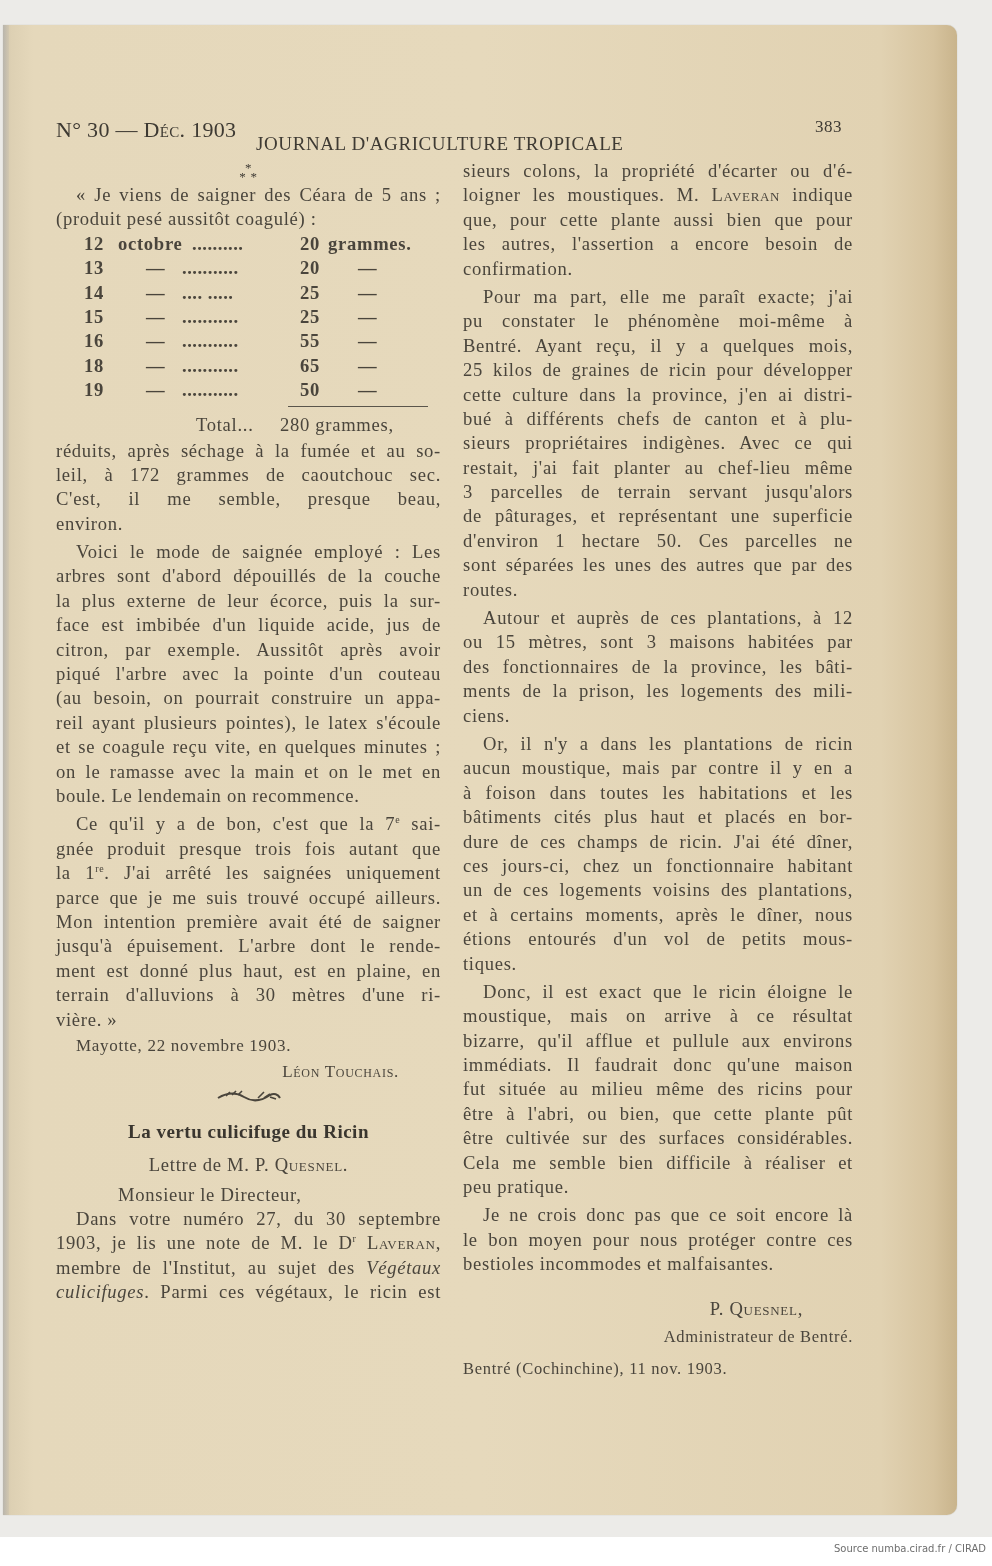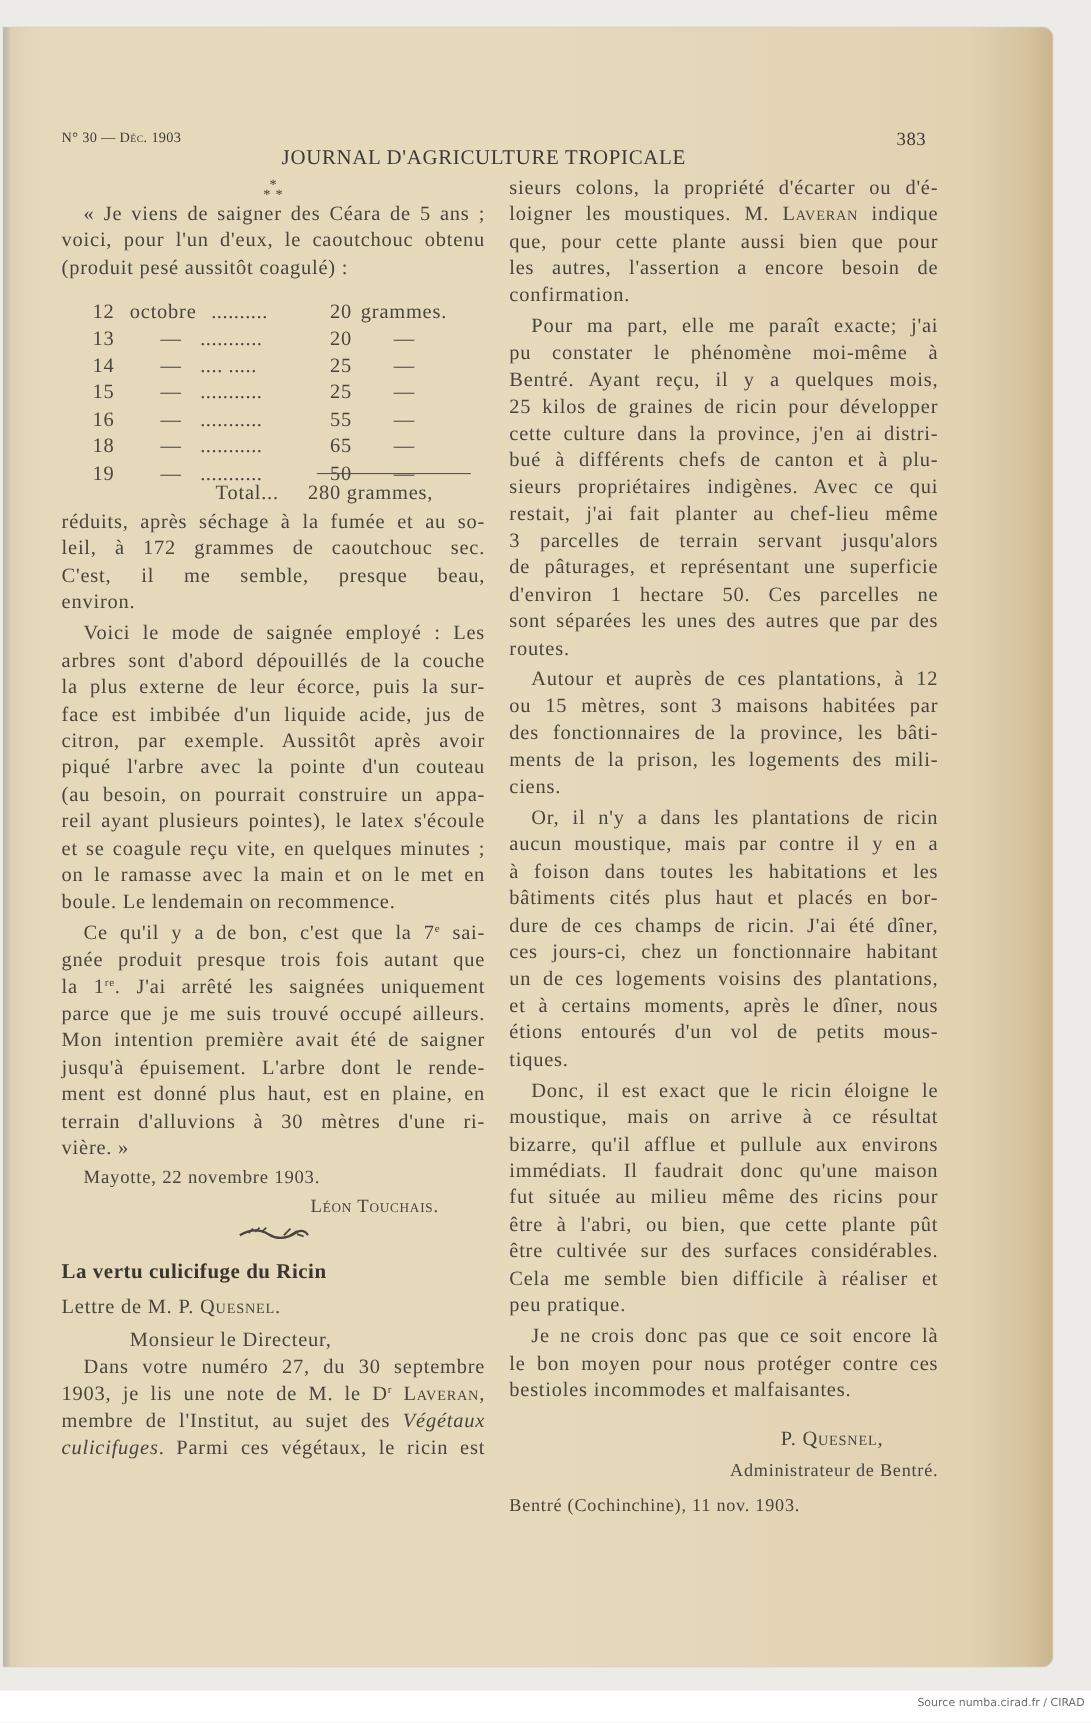--- a/index.html
+++ b/index.html
@@ -20,53 +20,53 @@
     box-shadow: 0 0 1px rgba(90,80,60,0.4);
   }
   .page::before {
     content: ""; position: absolute; left: 0; top: 0; width: 6px; height: 100%;
     background: linear-gradient(90deg, #b9b5ac, #d2c7af);
   }
   .running-head {
     position: absolute; top: 117px; left: 0; width: 992px; height: 24px;
     color: #3e3a33; font-family: "Liberation Serif", serif;
   }
-  .rh-left { position: absolute; left: 56px; top: 0; font-size: 13px; letter-spacing: 0.3px; }
+  .rh-left { position: absolute; left: 56px; top: 0; font-size: 22px; letter-spacing: 0.3px; }
   .rh-title { position: absolute; left: 256px; top: 16px; font-size: 19px; letter-spacing: 0.6px; }
   .rh-page { position: absolute; left: 815px; top: 0; font-size: 17px; letter-spacing: 0.5px; }
   .sc { font-variant: small-caps; }
 
   .col {
     position: absolute; color: #4a453c;
     font-family: "Liberation Serif", serif; font-size: 18.6px;
     line-height: 24.4px; letter-spacing: 0.7px;
   }
   .col-left { left: 56px; top: 163px; width: 385px; }
   .col-right { left: 463px; top: 159px; width: 390px; }
   .line { white-space: nowrap; display: block; height: 24.4px; text-align: justify; text-align-last: justify; }
   .line.last { text-align-last: left; }
   .line.indent { padding-left: 20px; }
   .stars { text-align: center; font-size: 13px; line-height: 10px; height: 20px; color: #3e3a33; }
   .stars div { height: 9px; }
 
   .table { position: relative; margin: 0; }
   .trow { position: relative; height: 24.4px; white-space: nowrap; }
-  .trow span { position: absolute; top: 16px; }
+  .trow span { position: absolute; top: 0; font-weight: bold; }
   .c-day { left: 28px; }
   .c-dash { left: 90px; }
   .c-dots { left: 126px; letter-spacing: 0.5px; }
   .c-val { left: 244px; }
   .c-unit { left: 302px; }
   .trow.first .c-dots { left: 136px; }
   .rule { position: absolute; left: 244px; top: 0; width: 128px; border-top: 1.5px solid #5a554b; }
   .total { position: relative; height: 30px; }
   .total span { position: absolute; top: 4px; white-space: nowrap; }
 
   .sig { text-align: right; white-space: nowrap; display: block; height: 28px; line-height: 28px; }
-  .centered { text-align: left; white-space: nowrap; display: block; }
+  .centered { text-align: center; white-space: nowrap; display: block; }
   .ornament { display: block; margin: 0 auto; height: 20px; width: 70px; }
   .section-title { font-family: "Liberation Serif", serif; font-weight: bold; font-size: 19px; letter-spacing: 0.5px; color: #3a362f; }
   .it { font-style: italic; }
   sup { font-size: 10px; line-height: 0; vertical-align: 7px; }
 
   .source {
     position: absolute; right: 6px; top: 1543px;
     font-family: "DejaVu Sans", sans-serif; font-size: 10px; color: #6e6e6e;
   }
 </style>
@@ -82,21 +82,20 @@
   <span class="rh-page">383</span>
 </div>
 
 <div class="col col-left">
   <div class="stars">
       <div>*</div>
       <div>* *</div>
     </div>
 
   <span class="line indent">« Je viens de saigner des Céara de 5 ans ;</span>
-  <span class="line">voici, pour l'un d'eux, le caoutchouc obtenu</span>
   <span class="line last">(produit pesé aussitôt coagulé) :</span>
 
   <div class="table">
     <div class="trow first">
       <span class="c-day">12</span>
       <span style="left:62px">octobre</span>
       <span class="c-dots">..........</span>
       <span class="c-val">20</span>
       <span style="left:272px">grammes.</span>
     </div>

